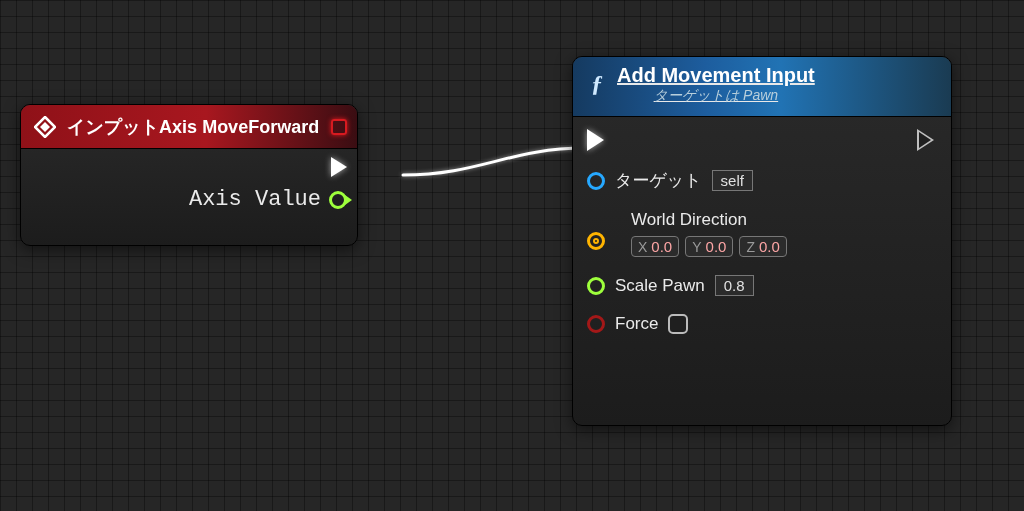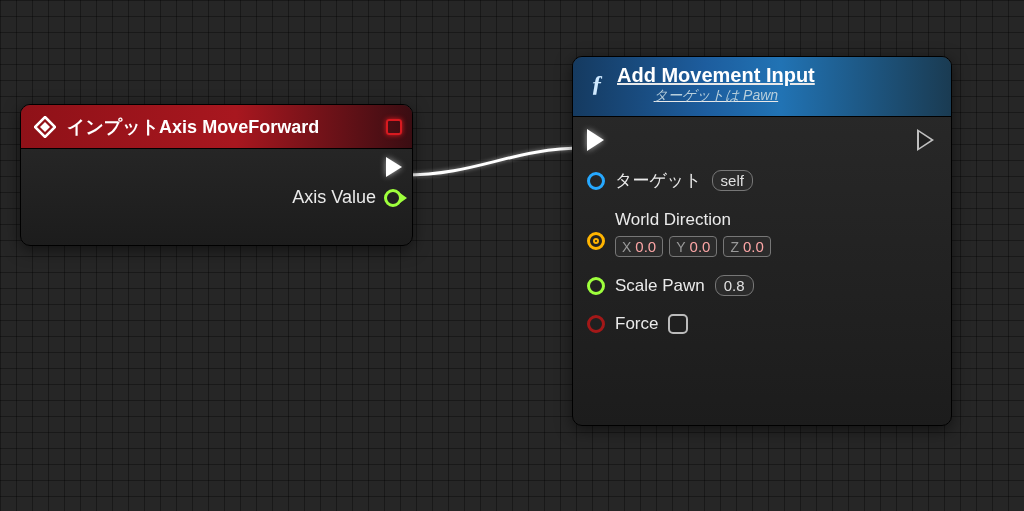--- a/index.html
+++ b/index.html
@@ -25,21 +25,21 @@
   }
   .node {
     position: absolute;
     background: linear-gradient(#2a2a2a, #1c1c1c);
     border: 1px solid #000;
     border-radius: 10px;
     box-shadow: 0 4px 16px rgba(0,0,0,0.55);
     overflow: hidden;
   }
   
-  .event-node { left: 20px; top: 104px; width: 393px; height: 142px; }
+  .event-node { left: 20px; top: 104px; width: 338px; height: 142px; }
   .event-header {
     display: flex;
     align-items: center;
     height: 44px;
     padding: 0 10px;
     background: linear-gradient(90deg, #8f1118 0%, #a8171f 55%, #3a0d12 100%);
     border-bottom: 1px solid #000;
     font-weight: 600;
     font-size: 18px;
     color: #fff;
@@ -70,21 +70,22 @@
   }
   .exec-pin {
     width: 0; height: 0;
     border-top: 10px solid transparent;
     border-bottom: 10px solid transparent;
     border-left: 16px solid #fff;
     filter: drop-shadow(0 0 3px rgba(255,255,255,0.6));
   }
   .value-pin-out {
     display: flex; align-items: center; gap: 8px;
-    font-size: 18px;
+    font-size: 22px;
+    font-family: Liberation Mono, monospace;
   }
   .float-pin {
     width: 18px; height: 18px;
     border: 3px solid #9eff3c;
     border-radius: 50%;
     position: relative;
   }
   .float-pin::after {
     content: "";
     position: absolute;
@@ -182,30 +183,31 @@
     border-radius: 50%;
   }
   .pin-float  { border-color: #9eff3c; }
   .pin-bool   { border-color: #a31818; }
   .pin-label { color: #eaeaea; }
   .pill {
     display: inline-flex;
     align-items: center;
     justify-content: center;
     border: 1px solid #777;
-    border-radius: 9px;
+    border-radius: 0;
     padding: 1px 8px;
     font-size: 15px;
     background: #2b2b2b;
     color: #e0e0e0;
   }
   .vec-group {
     display: flex;
     flex-direction: column;
     gap: 6px;
+    margin-left: 16px;
   }
   .vec-fields { display: flex; gap: 6px; }
   .vec-field {
     display: inline-flex;
     align-items: center;
     gap: 4px;
     border: 1px solid #777;
     border-radius: 4px;
     padding: 1px 6px;
     font-size: 15px;

